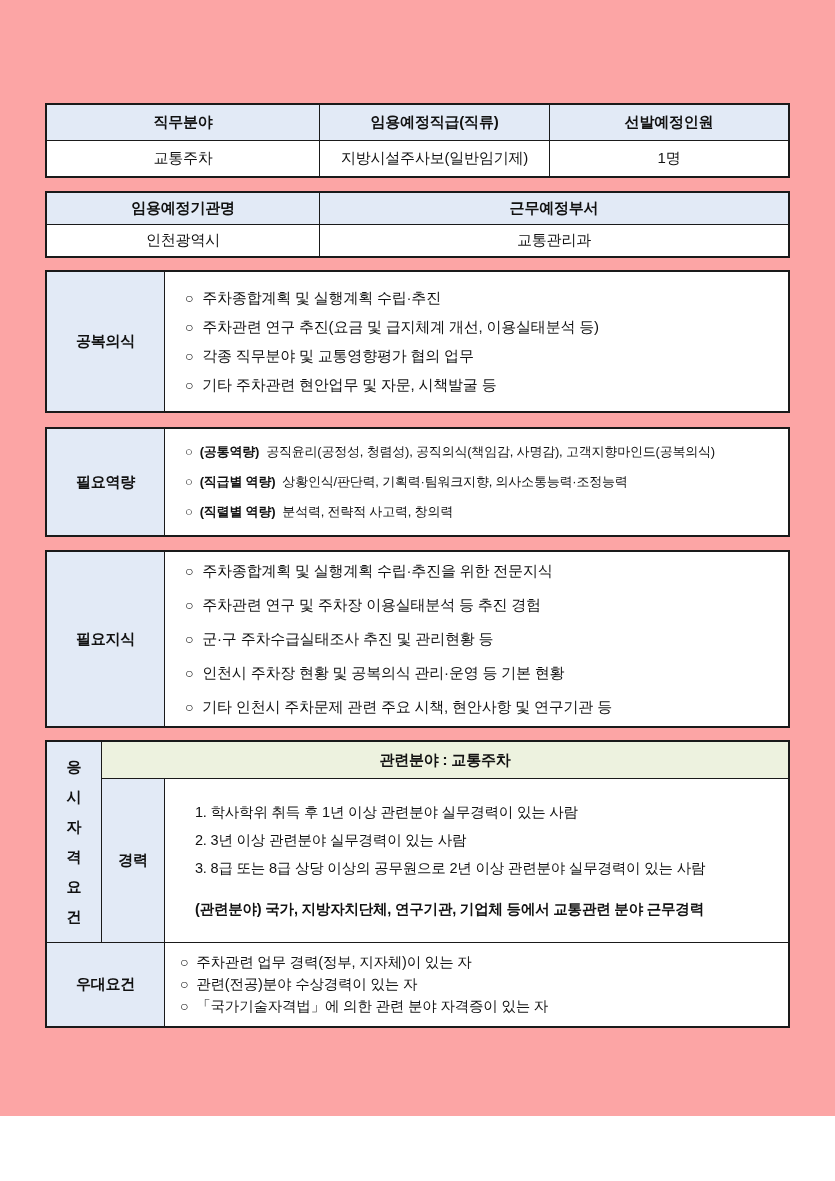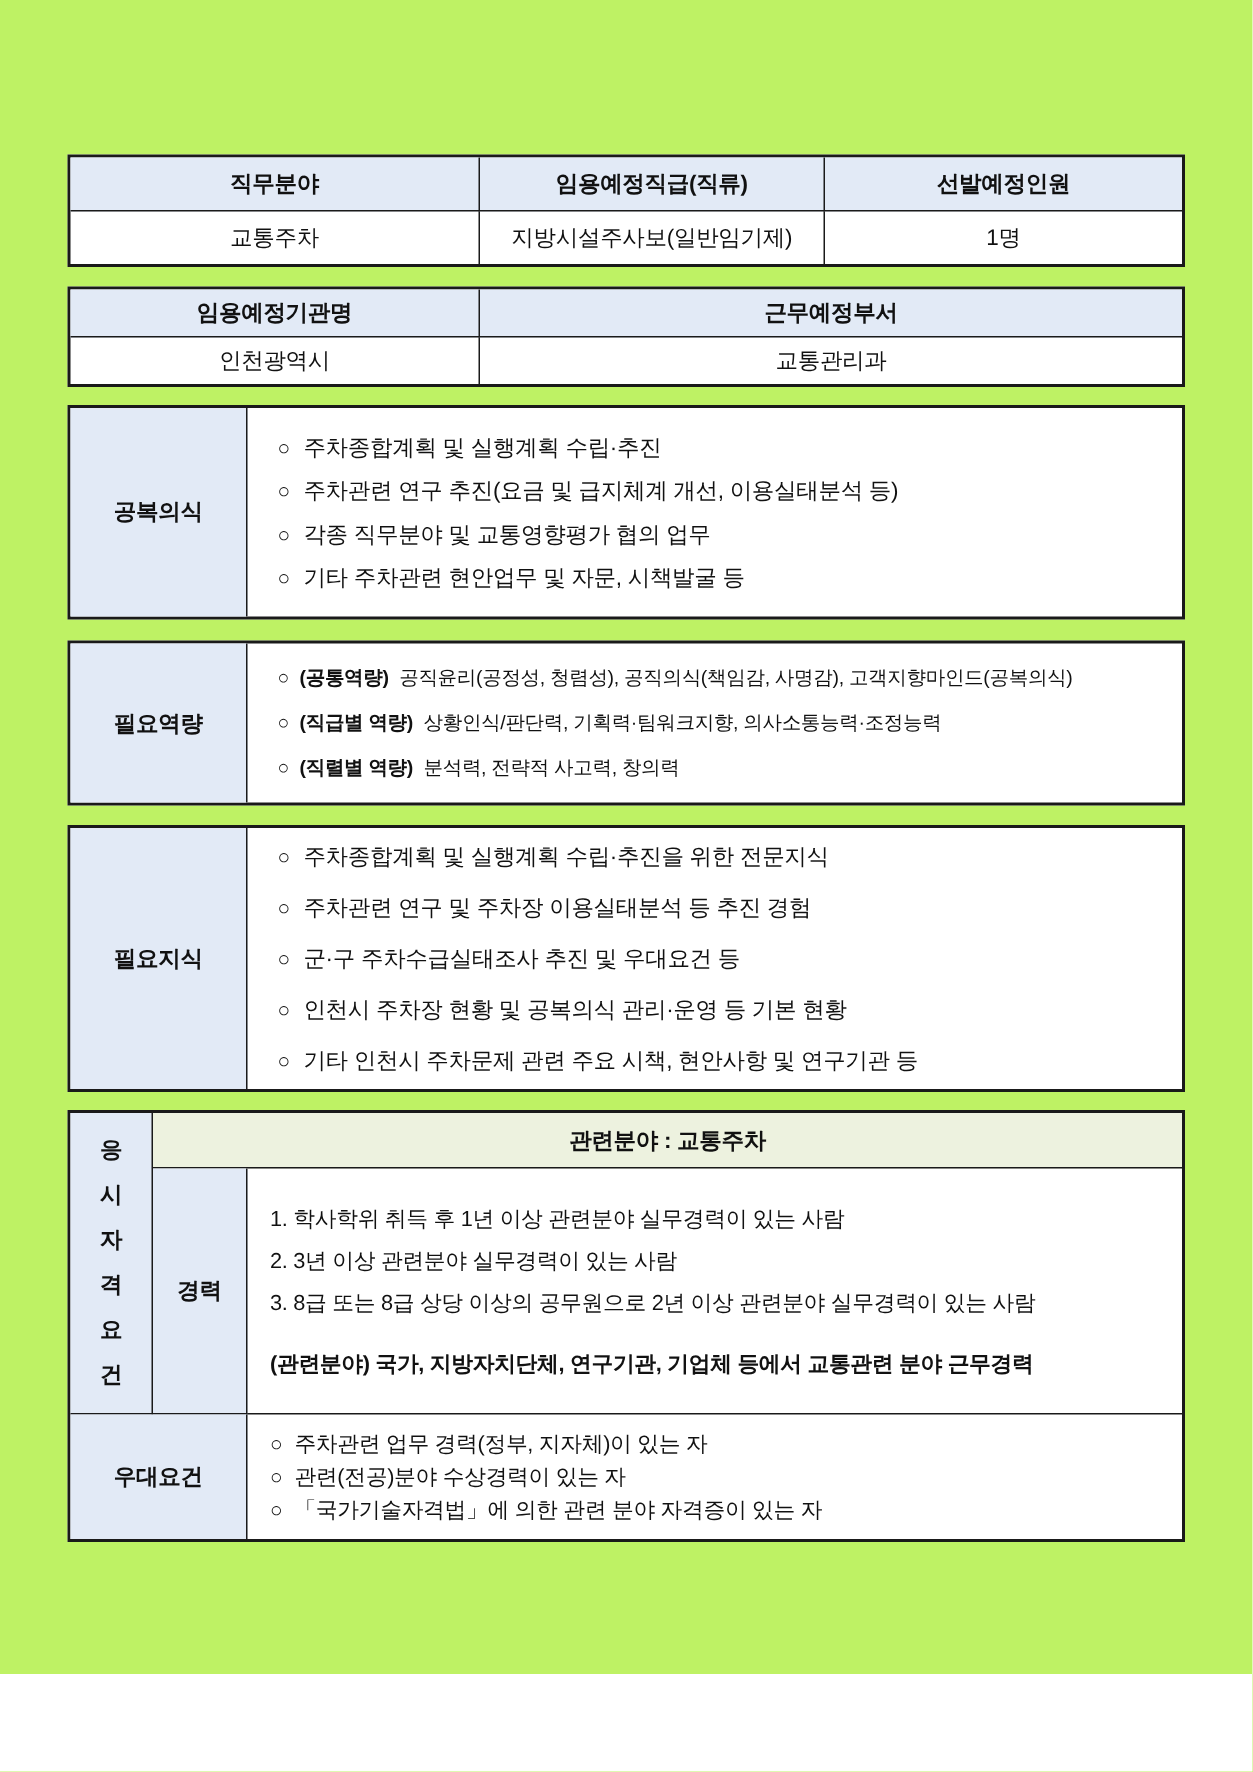--- a/index.html
+++ b/index.html
@@ -1,20 +1,20 @@
 <!DOCTYPE html>
 <html><head>
 <meta charset="utf-8">
 <style>
   * { margin:0; padding:0; box-sizing:border-box; }
   html,body { background:#ffffff; }
   .page {
     position:relative;
     width:835px; height:1116px;
-    background:#bef264;
+    background:#fca5a5;
     font-family:"Liberation Sans","DejaVu Sans",sans-serif;
     color:#111111;
     letter-spacing:-0.2px;
     overflow:hidden;
     text-decoration:underline;
   }
   .tbl {
     position:absolute; left:45px; width:745px;
     border:2px solid #1a1a1a;
     background:#ffffff;
@@ -53,21 +53,21 @@
     grid-column:1; grid-row:1/3;
     background:#e2eaf6; font-weight:bold; font-size:15px;
     display:flex; flex-direction:column; align-items:center; justify-content:center;
     line-height:30px;
   }
   .q-green { grid-column:2/4; grid-row:1; }
   .q-career-label { grid-column:2; grid-row:2; }
   .q-career {
     grid-column:3; grid-row:2;
     display:flex; flex-direction:column; justify-content:center;
-    padding:12px 6px 12px 15px; gap:9px; overflow:hidden;
+    padding:12px 6px 12px 30px; gap:9px; overflow:hidden;
   }
   .q-career .line { font-size:14.5px; }
   .careernote { font-weight:bold; font-size:14.5px; white-space:nowrap; overflow:hidden; margin-top:13px; }
   .q-pref-label { grid-column:1/3; grid-row:3; }
   .q-pref {
     grid-column:3; grid-row:3;
     display:flex; flex-direction:column; justify-content:center;
     padding-left:15px; padding-right:6px; gap:3px; overflow:hidden;
   }
   .q-pref .line { font-size:14.5px; }
@@ -150,21 +150,21 @@
       <div class="line">
         <span class="blt">○</span>
         <span>주차종합계획 및 실행계획 수립·추진을 위한 전문지식</span>
       </div>
       <div class="line">
         <span class="blt">○</span>
         <span>주차관련 연구 및 주차장 이용실태분석 등 추진 경험</span>
       </div>
       <div class="line">
         <span class="blt">○</span>
-        <span>군·구 주차수급실태조사 추진 및 우대요건 등</span>
+        <span>군·구 주차수급실태조사 추진 및 관리현황 등</span>
       </div>
       <div class="line">
         <span class="blt">○</span>
         <span>인천시 주차장 현황 및 공복의식 관리·운영 등 기본 현황</span>
       </div>
       <div class="line">
         <span class="blt">○</span>
         <span>기타 인천시 주차문제 관련 주요 시책, 현안사항 및 연구기관 등</span>
       </div>
     </div>

